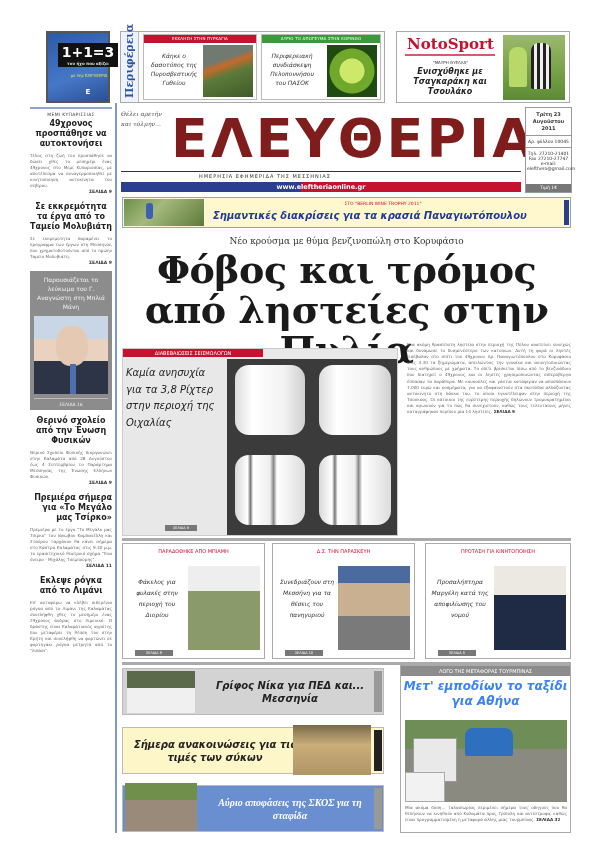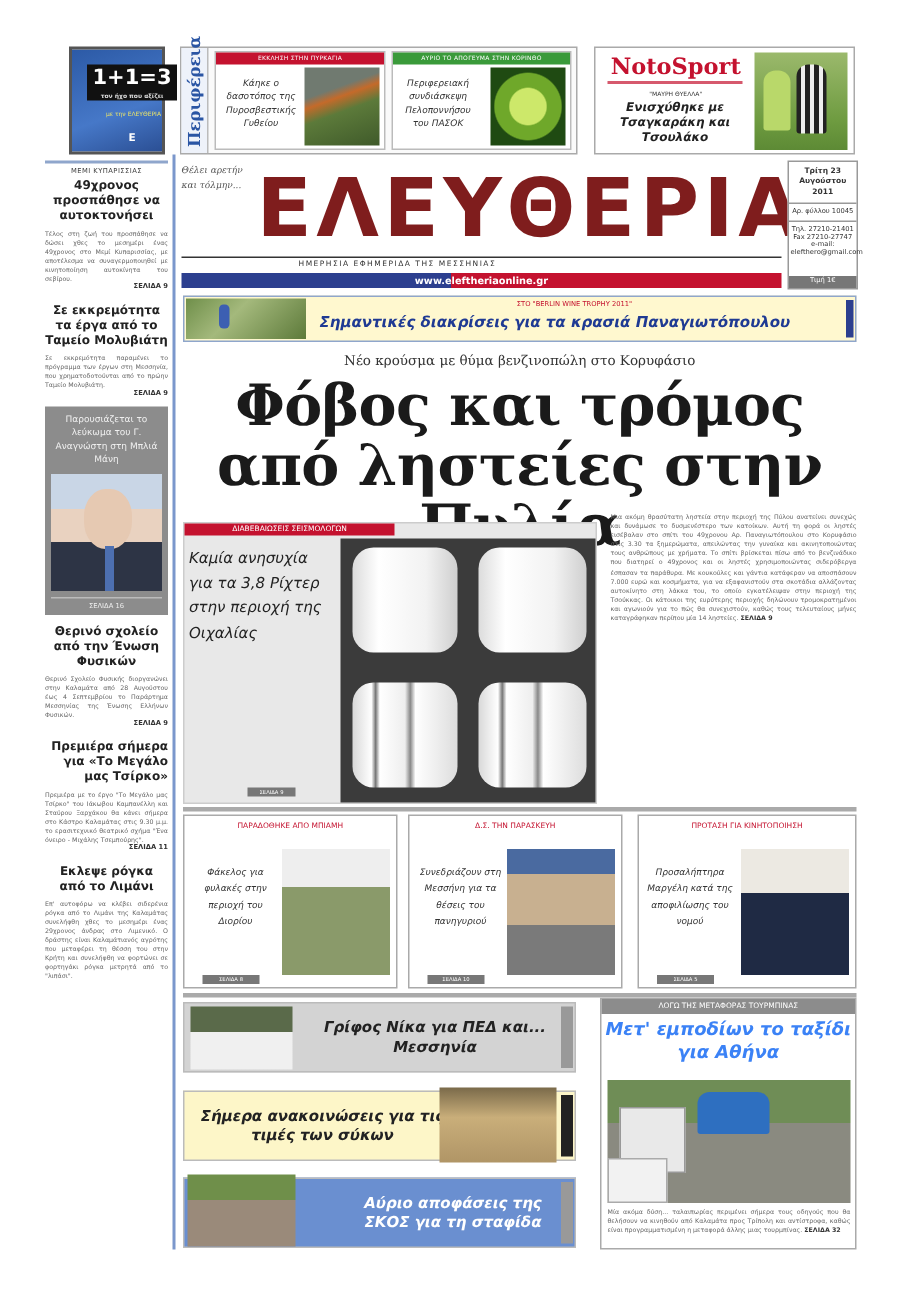--- a/index.html
+++ b/index.html
@@ -240,21 +240,21 @@
   <div class="hl" style="left:92px;top:10px;width:150px;color:#222;">Γρίφος Νίκα για ΠΕΔ και... Μεσσηνία</div>
   <div class="side"></div>
 </div>
 <div class="abs strip" style="top:727px;background:#fdf6c8;">
   <div class="hl" style="left:8px;top:10px;width:168px;color:#222;">Σήμερα ανακοινώσεις για τις τιμές των σύκων</div>
   <div style="position:absolute;right:12px;top:-3px;width:78px;height:50px;background:linear-gradient(180deg,#7a6a4a,#c9ae7a 40%,#b09566);"></div>
   <div class="side" style="background:#222;"></div>
 </div>
 <div class="abs strip" style="top:785px;background:#6a8fd0;">
   <div style="position:absolute;left:2px;top:-3px;width:72px;height:48px;background:linear-gradient(180deg,#6f8f4a 0 35%,#9a8a7a 35%);"></div>
-  <div class="hl" style="left:104px;top:10px;width:150px;color:#fff;">Αύριο αποφάσεις της ΣΚΟΣ για τη σταφίδα</div>
+  <div class="hl" style="left:92px;top:10px;width:150px;color:#fff;font-family:Liberation Serif, serif;">Αύριο αποφάσεις της ΣΚΟΣ για τη σταφίδα</div>
   <div class="side"></div>
 </div>
 
 <div class="abs tour">
   <div class="cat">ΛΟΓΩ ΤΗΣ ΜΕΤΑΦΟΡΑΣ ΤΟΥΡΜΠΙΝΑΣ</div>
   <div class="hl">Μετ' εμποδίων το ταξίδι για Αθήνα</div>
   <div class="ph">
     <div class="bus"></div>
       <div class="truck"></div>
       <div class="car"></div>

